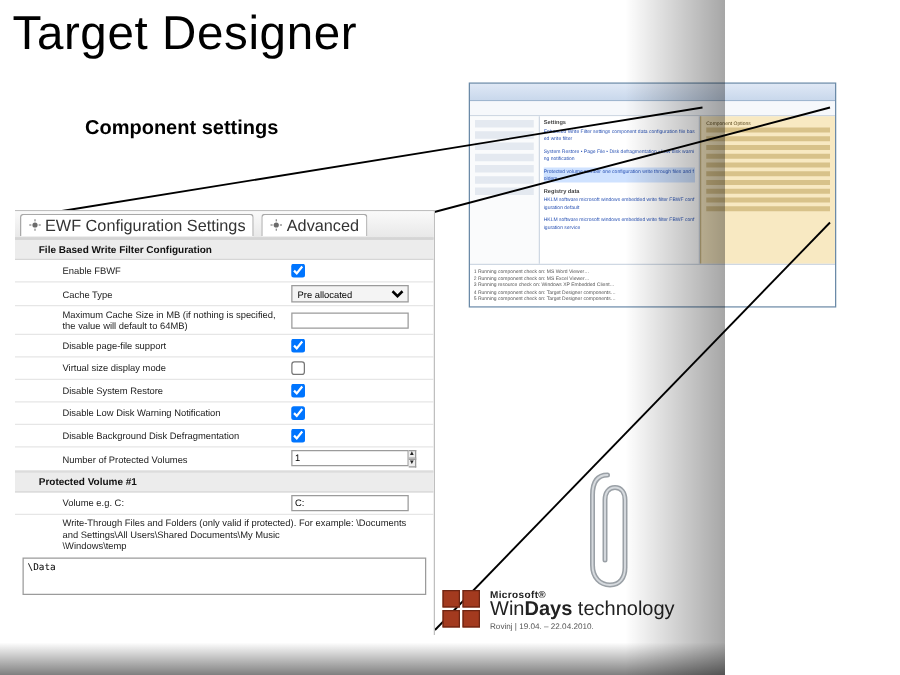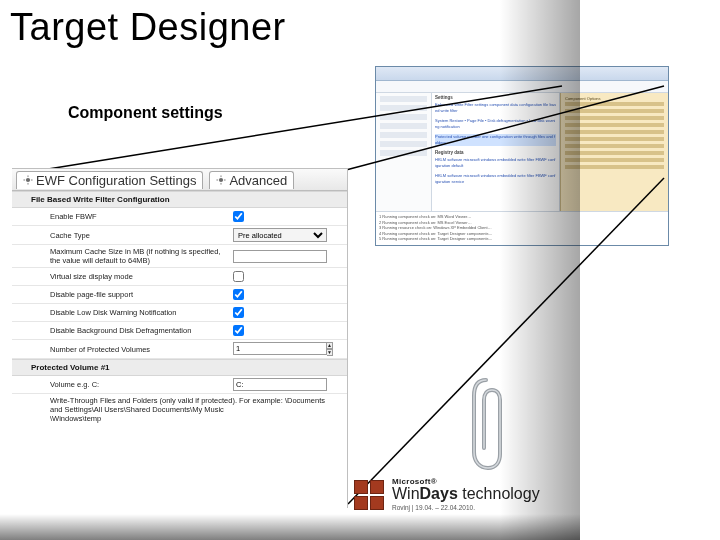--- a/index.html
+++ b/index.html
@@ -1,21 +1,21 @@
 <!DOCTYPE html>
 <html><head>
 <meta charset="utf-8">
 <style>
   * { box-sizing: border-box; margin: 0; padding: 0; }
   html, body { width: 720px; height: 540px; font-family: Arial, sans-serif; background: #fff; overflow: hidden; }
   .slide { position: relative; width: 580px; height: 540px; }
   .border-fade { position: absolute; top: 0; right: 0; bottom: 0; width: 80px; background: linear-gradient(to right, rgba(0,0,0,0) 0%, rgba(0,0,0,0.35) 100%); pointer-events: none; }
   .bottom-shadow { position:absolute; bottom:0; left:0; right:0; height:26px; background:linear-gradient(to bottom, rgba(0,0,0,0) 0%, rgba(0,0,0,0.5) 100%); pointer-events:none;}
   .title { position: absolute; top: 6px; left: 10px; font-size: 38px; font-weight: 400; color: #000; letter-spacing: 0.5px; }
-  .subtitle { position: absolute; top: 104px; left: 68px; font-size: 16px; font-weight: 700; color: #000; }
+  .subtitle { position: absolute; top: 94px; left: 68px; font-size: 16px; font-weight: 700; color: #000; }
 
   
   .ide { position: absolute; top: 66px; left: 375px; width: 294px; height: 180px; border: 1px solid #6b8aa8; background: #eef2f6; overflow: hidden; }
   .ide-titlebar { height: 14px; background: linear-gradient(#dfe8f5,#c9d8ec); border-bottom:1px solid #9fb6cf;}
   .ide-toolbar { height: 12px; background:#f6f8fb; border-bottom:1px solid #cfd8e3;}
   .ide-body { display:flex; height: calc(100% - 26px);}
   .ide-left { width: 56px; background:#fafbfc; border-right:1px solid #cfd8e3; }
   .ide-mid { flex:1; background:#fff; border-right:1px solid #cfd8e3; padding:2px 3px; }
   .ide-right { width: 108px; background:#f8e9c2; border-left:1px solid #c9b684; padding:3px 4px;}
   .ide-left div { height:6px; margin:3px 4px; background:#e4e9f0;}
@@ -46,21 +46,21 @@
   .txtarea { width: calc(100% - 12px); margin:3px 6px; height:30px; border:1px solid #9b9b9b; font-size:7.5px; padding:2px 3px; resize:none;}
   .spin { display:flex; width:50px;}
   .spin input{ width:36px; height:13px; font-size:7.5px; border:1px solid #9b9b9b; text-align:left; padding:0 2px;}
   .spin .updn{ width:12px; display:flex; flex-direction:column;}
   .spin .updn div{ flex:1; border:1px solid #9b9b9b; border-left:none; font-size:5px; line-height:5px; text-align:center; background:#eee;}
 
   
   .clip { position:absolute; right:74px; top:372px; width:40px; height:100px; }
 
   
-  .logo { position:absolute; right:26px; bottom:22px; width:200px; height:46px; display:flex; align-items:center; gap:8px; color:#222;}
+  .logo { position:absolute; right:26px; bottom:22px; width:200px; height:46px; display:flex; gap:8px; color:#222;}
   .logo .tiles { display:grid; grid-template-columns:14px 14px; grid-template-rows:14px 14px; gap:2px;}
   .logo .tiles div{ background:#a33a1f; border:1px solid #6d2513;}
   .logo .txtwrap { display:flex; flex-direction:column; line-height:1.05;}
   .logo .ms { font-size:8px; font-weight:bold; letter-spacing:0.3px;}
   .logo .wd { font-size:16px; font-weight:300;}
   .logo .wd b { font-weight:700;}
   .logo .sub { font-size:6.5px; color:#555; white-space:nowrap; margin-top:2px;}
 </style>
 </head>
 <body>
@@ -163,27 +163,33 @@
             <select><option>Pre allocated</option></select>
           </div>
       </div>
       <div class="row">
         <div class="lbl">Maximum Cache Size in MB (if nothing is specified, the value will default to 64MB)</div>
         <div class="ctrl">
             <input type="text" value="" style="">
           </div>
       </div>
       <div class="row">
+        <div class="lbl">Disable page-file support</div>
+        <div class="ctrl">
+            <input type="checkbox" checked="" style="">
+          </div>
+      </div>
+      <div class="row">
         <div class="lbl">Virtual size display mode</div>
         <div class="ctrl">
             <input type="checkbox" style="">
           </div>
       </div>
       <div class="row">
-        <div class="lbl">Disable page-file support</div>
+        <div class="lbl">Disable System Restore</div>
         <div class="ctrl">
             <input type="checkbox" checked="" style="">
           </div>
       </div>
       <div class="row">
         <div class="lbl">Disable Low Disk Warning Notification</div>
         <div class="ctrl">
             <input type="checkbox" checked="" style="">
           </div>
       </div>
@@ -214,20 +220,21 @@
         <div class="lbl">Volume  e.g. C:</div>
         <div class="ctrl">
             <input type="text" value="C:" style="">
           </div>
       </div>
     </div>
     <div class="row" style="border-bottom:none;">
       <div class="lbl" style="flex:1; white-space:pre-line;">Write-Through Files and Folders (only valid if protected). For example: \Documents and Settings\All Users\Shared Documents\My Music
 \Windows\temp</div>
     </div>
+    <textarea class="txtarea" style="">\Data</textarea>
   </div>
 
   <svg class="clip" viewBox="0 0 40 100">
     <path d="M20 8 C10 8 8 16 8 24 L8 80 C8 90 14 96 22 96 C30 96 34 90 34 82 L34 28 C34 22 31 18 26 18 C21 18 18 22 18 28 L18 76" fill="none" stroke="#9aa0a6" stroke-width="4" stroke-linecap="round"></path>
     <path d="M20 8 C10 8 8 16 8 24 L8 80 C8 90 14 96 22 96 C30 96 34 90 34 82 L34 28 C34 22 31 18 26 18 C21 18 18 22 18 28 L18 76" fill="none" stroke="#d6dade" stroke-width="1.5" stroke-linecap="round"></path>
   </svg>
 
   <div class="logo">
     <div class="tiles">
         <div></div>

